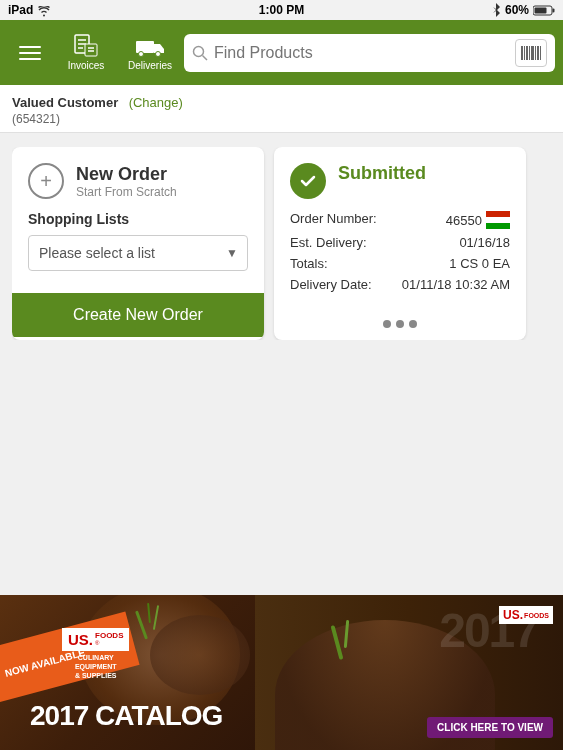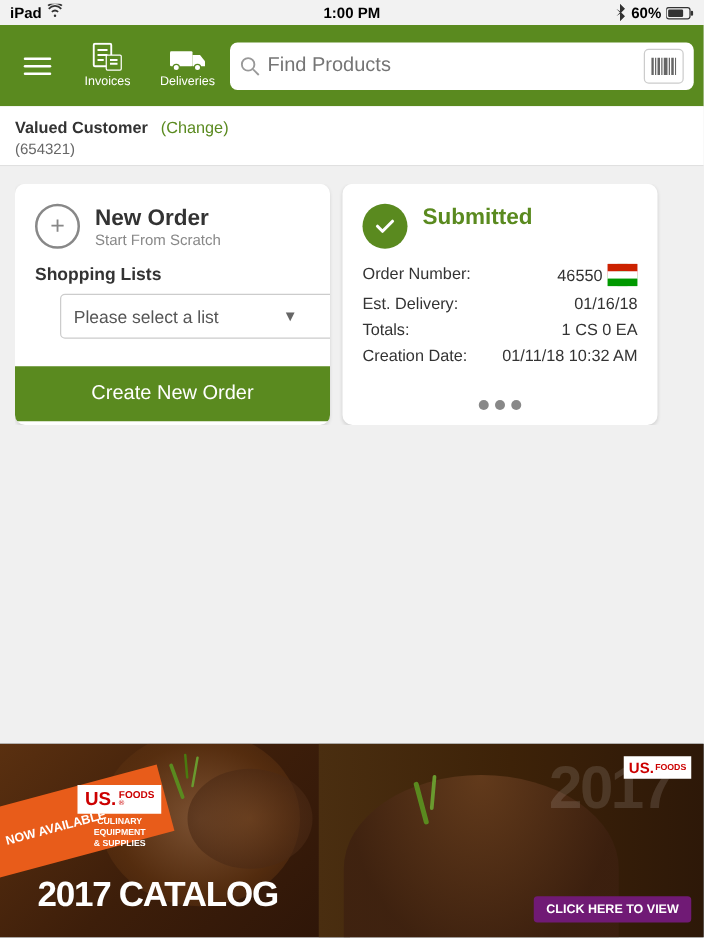--- a/index.html
+++ b/index.html
@@ -16,21 +16,21 @@
     .status-bar {
       background: #f2f2f2;
       height: 20px;
       display: flex;
       align-items: center;
       justify-content: space-between;
       padding: 0 8px;
       font-size: 12px;
       font-weight: 600;
     }
-    .status-left { display: flex; align-items: flex-start; gap: 4px; }
+    .status-left { display: flex; align-items: flex-end; gap: 4px; }
     .status-center { position: absolute; left: 50%; transform: translateX(-50%); font-size: 12px; font-weight: 600; }
     .status-right { display: flex; align-items: center; gap: 4px; margin-left: auto; }
 
     
     .header {
       background: #5a8a1f;
       height: 65px;
       display: flex;
       align-items: center;
       padding: 0 8px;
@@ -173,21 +173,20 @@
       height: 36px;
       border: 1px solid #ccc;
       border-radius: 4px;
       padding: 0 30px 0 10px;
       font-size: 14px;
       color: #555;
       background: white;
       appearance: none;
       cursor: pointer;
       outline: none;
-      margin-left: 20px;
     }
     .select-arrow {
       position: absolute;
       right: 10px;
       top: 50%;
       transform: translateY(-50%);
       pointer-events: none;
       color: #666;
       font-size: 12px;
     }
@@ -434,21 +433,21 @@
         </div>
         <div class="detail-row">
           <span class="detail-label">Est. Delivery:</span>
           <span class="detail-value">01/16/18</span>
         </div>
         <div class="detail-row">
           <span class="detail-label">Totals:</span>
           <span class="detail-value">1 CS  0 EA</span>
         </div>
         <div class="detail-row">
-          <span class="detail-label">Creation Date:</span>
+          <span class="detail-label">Delivery Date:</span>
           <span class="detail-value">01/11/18 10:32 AM</span>
         </div>
       </div>
 
       <div class="dots-row">
         <div class="dot active"></div>
         <div class="dot active"></div>
         <div class="dot active"></div>
       </div>
     </div>

